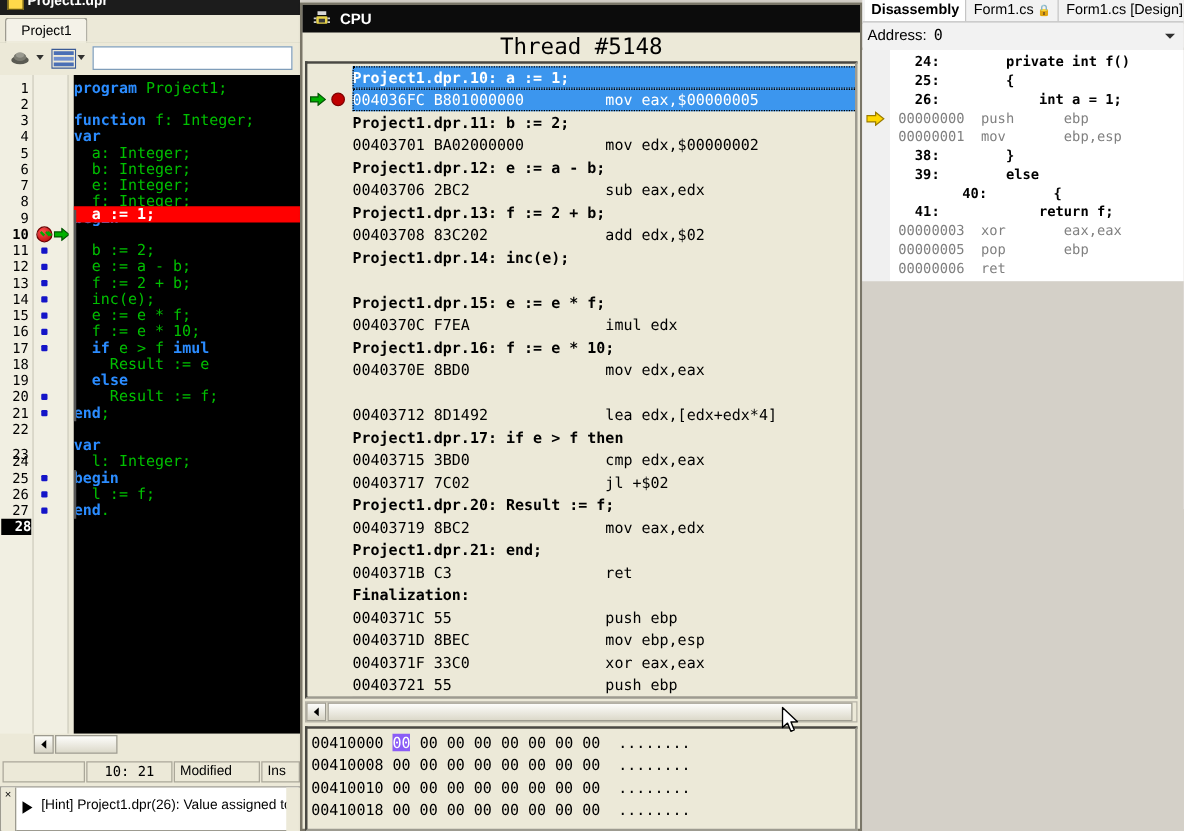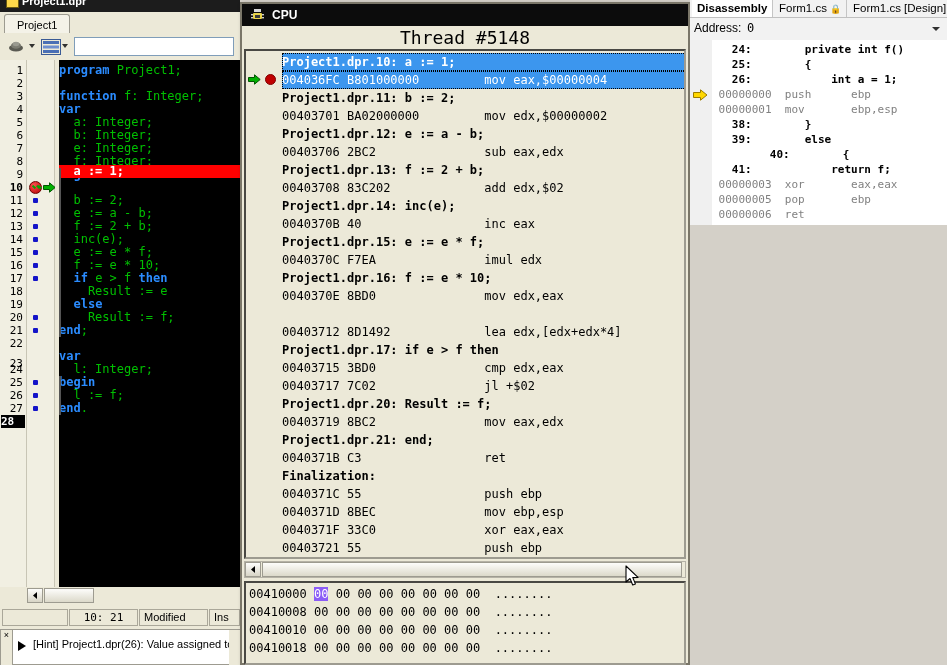--- a/index.html
+++ b/index.html
@@ -35,21 +35,21 @@
   
   #edwrap{position:absolute;left:0;top:60px;width:240px;height:545px;background:#ece9d8;}
   #gutter-num{position:absolute;left:0;top:0;width:26px;height:527px;background:#f1efe2;
      border-right:1px solid #c8c5b5;}
   #gutter-mark{position:absolute;left:27px;top:0;width:27px;height:527px;background:#f1efe2;
      border-right:1px solid #c8c5b5;}
   #gutter-bar{position:absolute;left:55px;top:0;width:4px;height:527px;background:#ece9d8;}
   #codearea{position:absolute;left:59px;top:0;width:181px;height:527px;background:#000;overflow:hidden;}
   .lnum{position:absolute;right:3px;width:22px;text-align:right;font-size:11px;color:#000;
      font-family:"DejaVu Sans Mono","Liberation Mono",monospace;line-height:13px;height:13px;}
-  .lnum.cur{background:#000;color:#fff;text-align:left;font-weight:bold;right:1px;width:24px;}
+  .lnum.cur{background:#000;color:#fff;text-align:right;font-weight:bold;right:1px;width:24px;}
   .cline{position:absolute;left:0;width:181px;height:13px;line-height:13px;white-space:pre;
      font-family:"DejaVu Sans Mono","Liberation Mono",monospace;font-size:12px;color:#00c000;}
   .cline.hl{background:#f00;color:#fff;}
   .kw{color:#2b8cff;font-weight:bold;}
   .bdot{position:absolute;left:6px;width:5px;height:5px;background:#1414c8;border-radius:1px;}
   .vbar{position:absolute;left:0;top:0;width:2px;height:13px;background:#555;}
   #ed-hscroll{position:absolute;left:0;top:587px;width:240px;height:17px;background:#ece9d8;}
   .sbtn{position:absolute;width:16px;height:15px;background:linear-gradient(#fdfdfb,#d8d5c6);
      border:1px solid #9d9b90;box-sizing:border-box;}
   .sthumb{position:absolute;background:linear-gradient(#fdfdfb,#dcd9ca);border:1px solid #9d9b90;box-sizing:border-box;}
@@ -227,21 +227,21 @@
         <div class="cline" style="top: 82px;">  e: Integer;</div>
         <div class="cline" style="top: 95px;">  f: Integer;</div>
         <div class="cline" style="top: 108px;"><span class="kw">begin</span></div>
         <div class="cline hl" style="top: 105px; font-weight: bold;">  a := 1;</div>
         <div class="cline" style="top: 134px;">  b := 2;</div>
         <div class="cline" style="top: 147px;">  e := a - b;</div>
         <div class="cline" style="top: 160px;">  f := 2 + b;</div>
         <div class="cline" style="top: 173px;">  inc(e);</div>
         <div class="cline" style="top: 186px;">  e := e * f;</div>
         <div class="cline" style="top: 199px;">  f := e * 10;</div>
-        <div class="cline" style="top: 212px;">  <span class="kw">if</span> e &gt; f <span class="kw">then</span></div>
+        <div class="cline" style="top: 212px;">  <span class="kw">if</span> e &gt; f <span class="kw">imul</span></div>
         <div class="cline" style="top: 225px;">    Result := e</div>
         <div class="cline" style="top: 238px;">  <span class="kw">else</span></div>
         <div class="cline" style="top: 251px;">    Result := f;</div>
         <div class="cline" style="top: 264px;"><span class="kw">end</span>;</div>
         <div class="cline" style="top: 277px;"></div>
         <div class="cline" style="top: 290px;"><span class="kw">var</span></div>
         <div class="cline" style="top: 303px;">  l: Integer;</div>
         <div class="cline" style="top: 316px;"><span class="kw">begin</span></div>
         <div class="cline" style="top: 329px;">  l := f;</div>
         <div class="cline" style="top: 342px;"><span class="kw">end</span>.</div>
@@ -294,29 +294,28 @@
   <div id="thread">Thread #5148</div>
 
   <div id="disasm">
     <div id="dis-gutter">
         <div class="garrow" style="left: 2px; top: 23px;"><svg width="13" height="11" viewBox="0 0 13 11">
             <path d="M0.5 3.5 H6.5 V0.8 L12.2 5.5 L6.5 10.2 V7.5 H0.5 Z" fill="#00b000" stroke="#005500"></path>
           </svg></div>
         <div class="rdot" style="left: 19px; top: 23px;"></div>
       </div>
   <div class="dsrc dsel" style="top: 2px;">Project1.dpr.10: a := 1;</div>
-      <div class="dasm dsel" style="top: 20px;">004036FC B801000000         mov eax,$00000004</div>
+      <div class="dasm dsel" style="top: 20px;">004036FC B801000000         mov eax,$00000005</div>
       <div class="dsrc" style="top: 38px;">Project1.dpr.11: b := 2;</div>
       <div class="dasm" style="top: 56px;">00403701 BA02000000         mov edx,$00000002</div>
       <div class="dsrc" style="top: 74px;">Project1.dpr.12: e := a - b;</div>
       <div class="dasm" style="top: 92px;">00403706 2BC2               sub eax,edx</div>
       <div class="dsrc" style="top: 110px;">Project1.dpr.13: f := 2 + b;</div>
       <div class="dasm" style="top: 128px;">00403708 83C202             add edx,$02</div>
       <div class="dsrc" style="top: 146px;">Project1.dpr.14: inc(e);</div>
-      <div class="dasm" style="top: 164px;">0040370B 40                 inc eax</div>
       <div class="dsrc" style="top: 182px;">Project1.dpr.15: e := e * f;</div>
       <div class="dasm" style="top: 200px;">0040370C F7EA               imul edx</div>
       <div class="dsrc" style="top: 218px;">Project1.dpr.16: f := e * 10;</div>
       <div class="dasm" style="top: 236px;">0040370E 8BD0               mov edx,eax</div>
       <div class="dasm" style="top: 272px;">00403712 8D1492             lea edx,[edx+edx*4]</div>
       <div class="dsrc" style="top: 290px;">Project1.dpr.17: if e &gt; f then</div>
       <div class="dasm" style="top: 308px;">00403715 3BD0               cmp edx,eax</div>
       <div class="dasm" style="top: 326px;">00403717 7C02               jl +$02</div>
       <div class="dsrc" style="top: 344px;">Project1.dpr.20: Result := f;</div>
       <div class="dasm" style="top: 362px;">00403719 8BC2               mov eax,edx</div>

